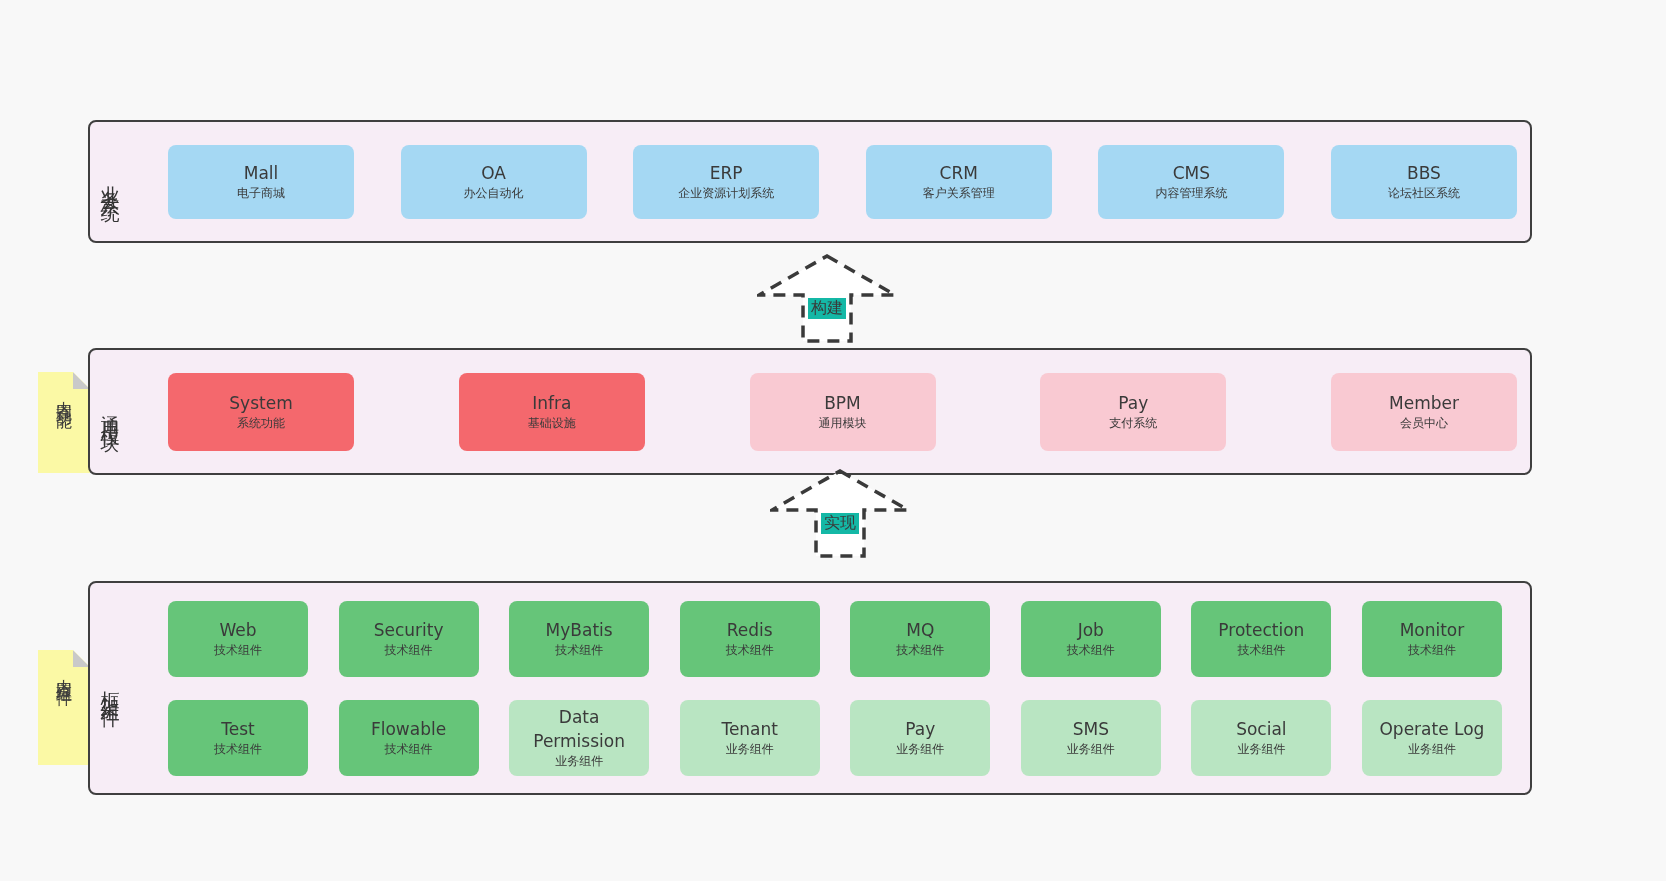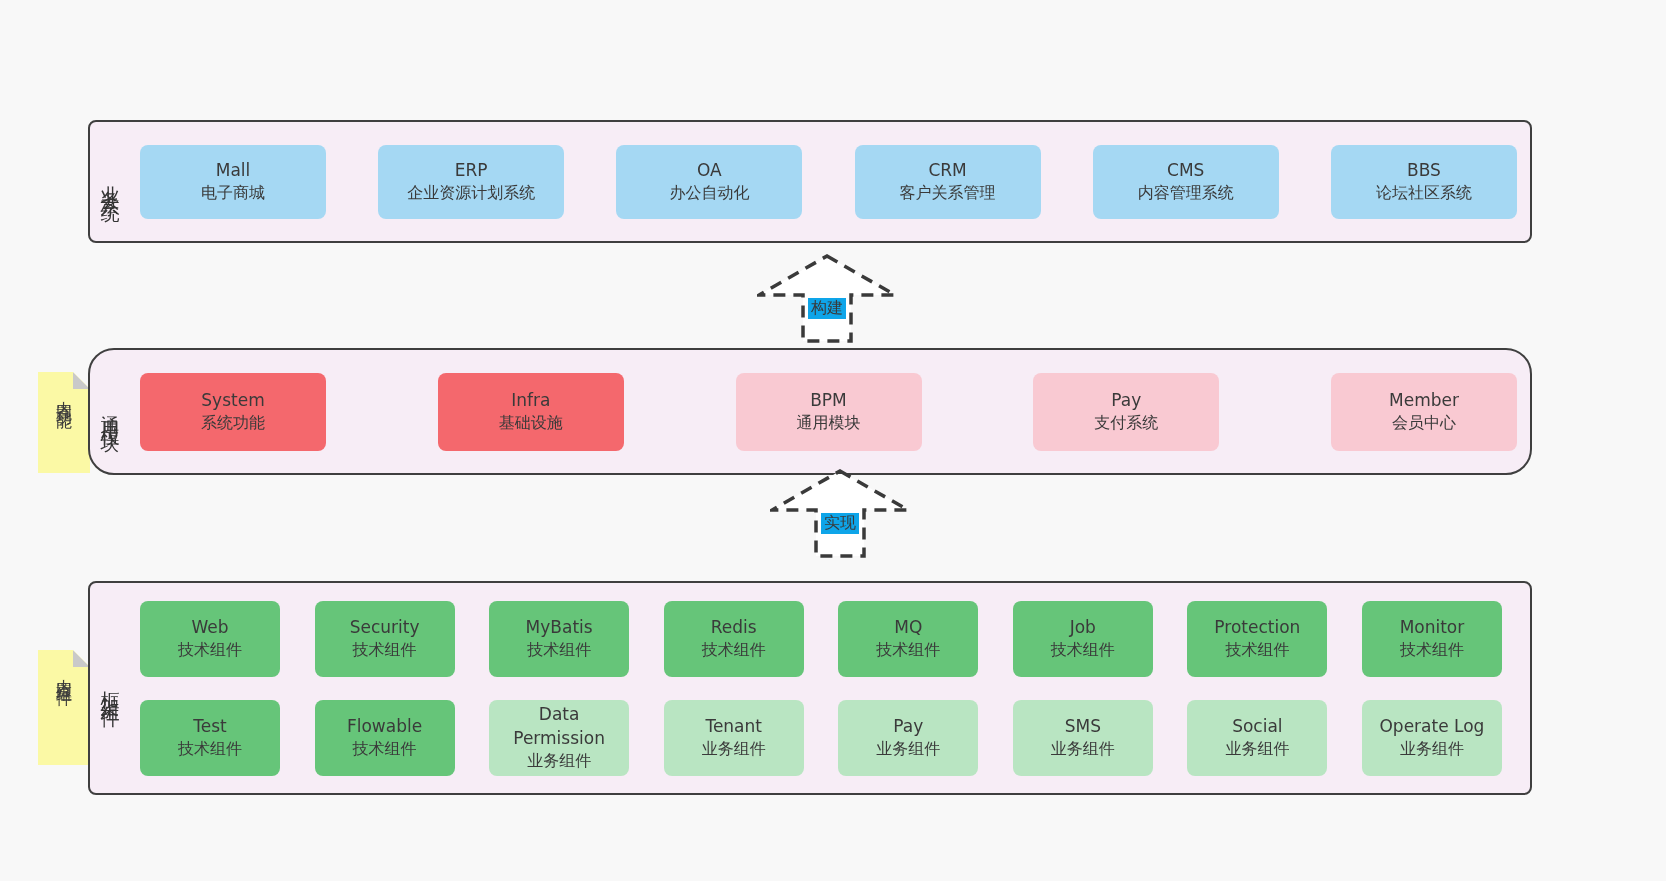--- a/index.html
+++ b/index.html
@@ -13,45 +13,46 @@
   
   .band{
     position:absolute;left:88px;width:1444px;
     background:#f7edf6;
     border:2px solid #3f3f3f;border-radius:8px;
     box-sizing:border-box;
     display:flex;align-items:center;
     z-index:2;
   }
   .band-business{top:120px;height:123px;}
-  .band-modules{top:348px;height:127px;border-radius:26px;}
+  .band-modules{top:348px;height:127px;}
   .band-framework{top:581px;height:214px;}
 
   .band-label{
     writing-mode:vertical-rl;text-orientation:upright;
     font-size:19px;letter-spacing:6px;line-height:1;
     color:#333;margin-left:11px;flex:0 0 auto;
   }
 
   .rows{flex:1;display:flex;flex-direction:column;gap:23px;margin-left:20px;}
   .rows.m-wide{margin-right:13px;}
   .rows.m-grid{margin-right:28px;}
   .row{display:flex;justify-content:space-between;}
 
   
   .box{
     border-radius:8px;
     display:flex;flex-direction:column;align-items:center;justify-content:center;
     text-align:center;
+    margin-left:28px;
   }
   .box-lg{width:186px;height:74px;}
   .band-modules .box-lg{height:78px;}
   .box-sm{width:140px;height:76px;}
   .box .en{font-size:17px;line-height:1.42;white-space:pre-line;}
-  .box .zh{font-size:16px;line-height:1.42;}
+  .box .zh{font-size:12px;line-height:1.42;}
   .blue{background:#a5d8f3;}
   .red{background:#f4686d;}
   .pink{background:#f9c9d2;}
   .green{background:#66c579;text-align:right;}
   .lightgreen{background:#b9e5c2;}
 
   
   .note{
     position:absolute;left:38px;width:52px;z-index:1;
     background:#fbf9a5;
@@ -71,44 +72,44 @@
     font-size:16px;letter-spacing:4px;line-height:1;color:#3a3a3a;
   }
 
   
   .arrow{position:absolute;width:140px;height:90px;z-index:3;}
   .arrow-build{left:757px;top:254px;}
   .arrow-implement{left:770px;top:469px;}
   .arrow svg{display:block;width:140px;height:90px;}
   .arrow-label{
     position:absolute;left:50%;top:44px;transform:translateX(-50%);
-    background:#0ea5e9;padding:0 3px;
+    background:#14b8a6;padding:0 3px;
     font-size:16px;color:#3a3a3a;white-space:nowrap;
   }
 </style>
 </head>
 <body>
 
 <div class="stage">
 
   <div class="band band-business">
     <div class="band-label">业务系统</div>
     <div class="rows m-wide">
       <div class="row">
         <div class="box box-lg blue">
           <div class="en">Mall</div>
           <div class="zh">电子商城</div>
         </div>
         <div class="box box-lg blue">
+          <div class="en">OA</div>
+          <div class="zh">办公自动化</div>
+        </div>
+        <div class="box box-lg blue">
           <div class="en">ERP</div>
           <div class="zh">企业资源计划系统</div>
-        </div>
-        <div class="box box-lg blue">
-          <div class="en">OA</div>
-          <div class="zh">办公自动化</div>
         </div>
         <div class="box box-lg blue">
           <div class="en">CRM</div>
           <div class="zh">客户关系管理</div>
         </div>
         <div class="box box-lg blue">
           <div class="en">CMS</div>
           <div class="zh">内容管理系统</div>
         </div>
         <div class="box box-lg blue">

